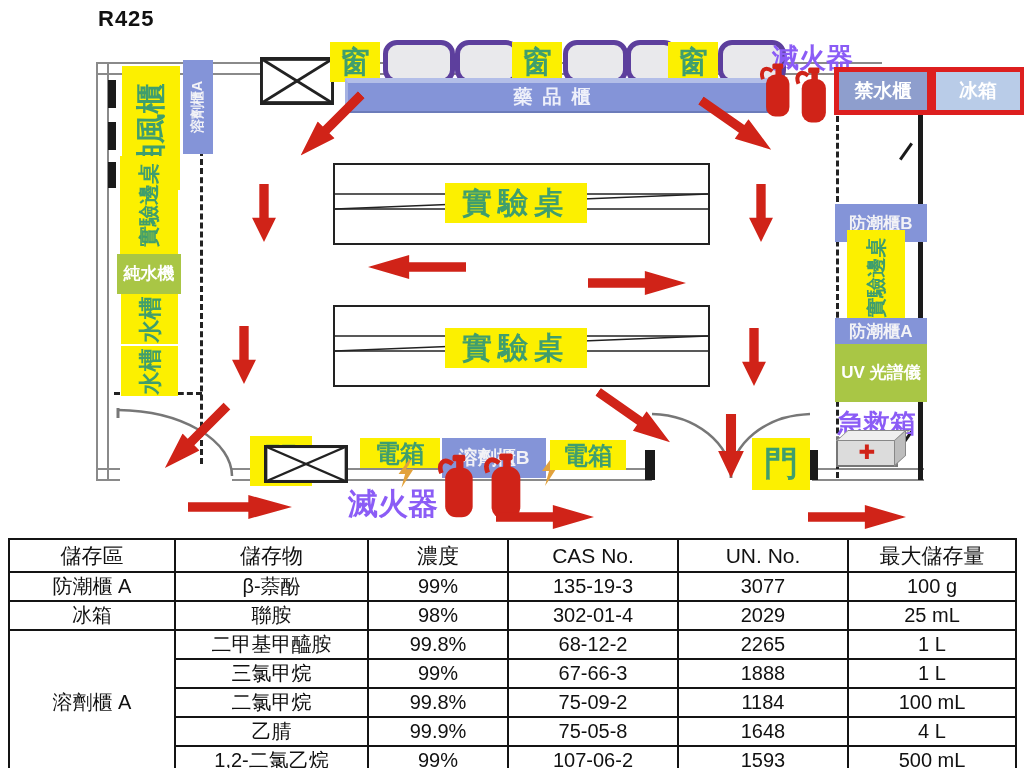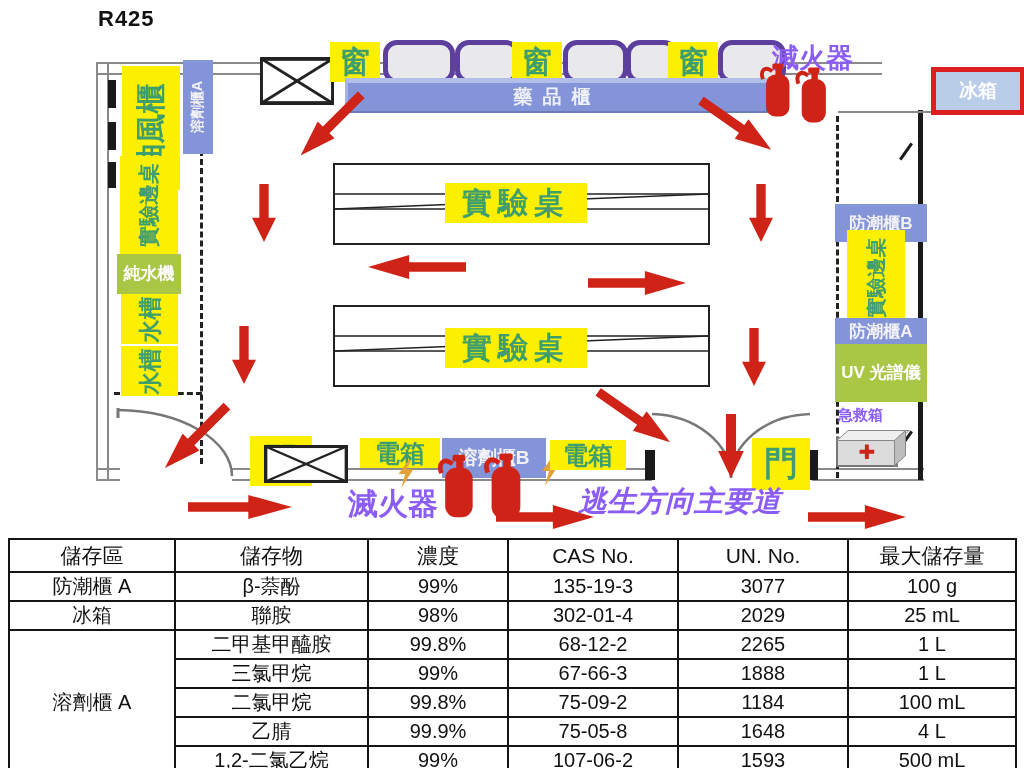--- a/index.html
+++ b/index.html
@@ -119,20 +119,23 @@
         </svg>
     </div>
     <div class="abs" style="left:792px;top:66px;width:42px;height:58px;">
       <svg width="100%" height="100%" viewBox="0 0 24 36">
           <path d="M9 6 C4 2 1 6 3 11" stroke="#d02318" stroke-width="2.5" fill="none"></path>
           <rect x="9" y="1" width="7" height="3.5" rx="1" fill="#d02318"></rect>
           <rect x="11" y="4" width="4" height="5" fill="#d02318"></rect>
           <rect x="5" y="8" width="15" height="27" rx="6" fill="#d02318"></rect>
         </svg>
     </div>
+    <div class="redbox" style="left:834px;top:67px;width:88px;height:38px;background:#8e9ecd;">
+      <span>禁水櫃</span>
+    </div>
     <div class="redbox" style="left:931px;top:67px;width:84px;height:38px;background:#b9cce8;">
       <span>冰箱</span>
     </div>
 
     <div class="ylabel" style="left:122px;top:66px;width:58px;height:124px;font-size:30px;">
       <span class="vrot">抽風櫃</span>
     </div>
     <div class="bluelabel" style="left:183px;top:60px;width:30px;height:94px;font-size:14px;">
       <span class="vrot">溶劑櫃A</span>
     </div>
@@ -177,21 +180,21 @@
     </div>
     <div class="ylabel" style="left:847px;top:230px;width:58px;height:94px;font-size:20px;">
       <span class="vrot">實驗邊桌</span>
     </div>
     <div class="bluelabel" style="left:835px;top:318px;width:92px;height:26px;font-size:17px;">
       <span>防潮櫃A</span>
     </div>
     <div class="greenlabel" style="left:835px;top:344px;width:92px;height:58px;font-size:17px;padding:0 4px;box-sizing:border-box;">
       <span>UV 光譜儀</span>
     </div>
-    <div class="redtext" style="left:838px;top:406px;font-size:15px;">急救箱</div>
+    <div class="redtext" style="left:838px;top:406px;font-size:26px;">急救箱</div>
     <div class="aidbox" style="left:836px;top:437px;width:58px;height:26px;">
       <span class="top"></span>
       <span class="side"></span>
       <span class="cross">✚</span>
     </div>
 
     <div class="abs" style="left:114px;top:406px;width:120px;height:72px;">
       <svg width="100%" height="100%" viewBox="0 0 120 72">
           <path d="M4 4 A 116 66 0 0 1 118 70" fill="none" stroke="#777" stroke-width="2.5"></path>
           <line x1="4" y1="2" x2="4" y2="12" stroke="#777" stroke-width="3"></line>
@@ -248,21 +251,20 @@
         </svg>
     </div>
     <div class="abs" style="left:482px;top:448px;width:46px;height:76px;">
       <svg width="100%" height="100%" viewBox="0 0 24 36">
           <path d="M9 6 C4 2 1 6 3 11" stroke="#d02318" stroke-width="2.5" fill="none"></path>
           <rect x="9" y="1" width="7" height="3.5" rx="1" fill="#d02318"></rect>
           <rect x="11" y="4" width="4" height="5" fill="#d02318"></rect>
           <rect x="5" y="8" width="15" height="27" rx="6" fill="#d02318"></rect>
         </svg>
     </div>
-    <div class="redtext" style="left:578px;top:482px;font-size:29px;font-style:italic;">逃生方向主要道</div>
 
     <div class="arrow" style="left:288px;top:112px;width:86px;height:26px;transform:rotate(135deg);"></div>
     <div class="arrow" style="left:693px;top:112px;width:86px;height:26px;transform:rotate(35deg);"></div>
     <div class="arrow" style="left:235px;top:200px;width:58px;height:26px;transform:rotate(90deg);"></div>
     <div class="arrow" style="left:732px;top:200px;width:58px;height:26px;transform:rotate(90deg);"></div>
     <div class="arrow" style="left:368px;top:254px;width:98px;height:26px;transform:rotate(180deg);"></div>
     <div class="arrow" style="left:588px;top:270px;width:98px;height:26px;"></div>
     <div class="arrow" style="left:215px;top:342px;width:58px;height:26px;transform:rotate(90deg);"></div>
     <div class="arrow" style="left:725px;top:344px;width:58px;height:26px;transform:rotate(90deg);"></div>
     <div class="arrow" style="left:152px;top:424px;width:88px;height:26px;transform:rotate(135deg);"></div>

